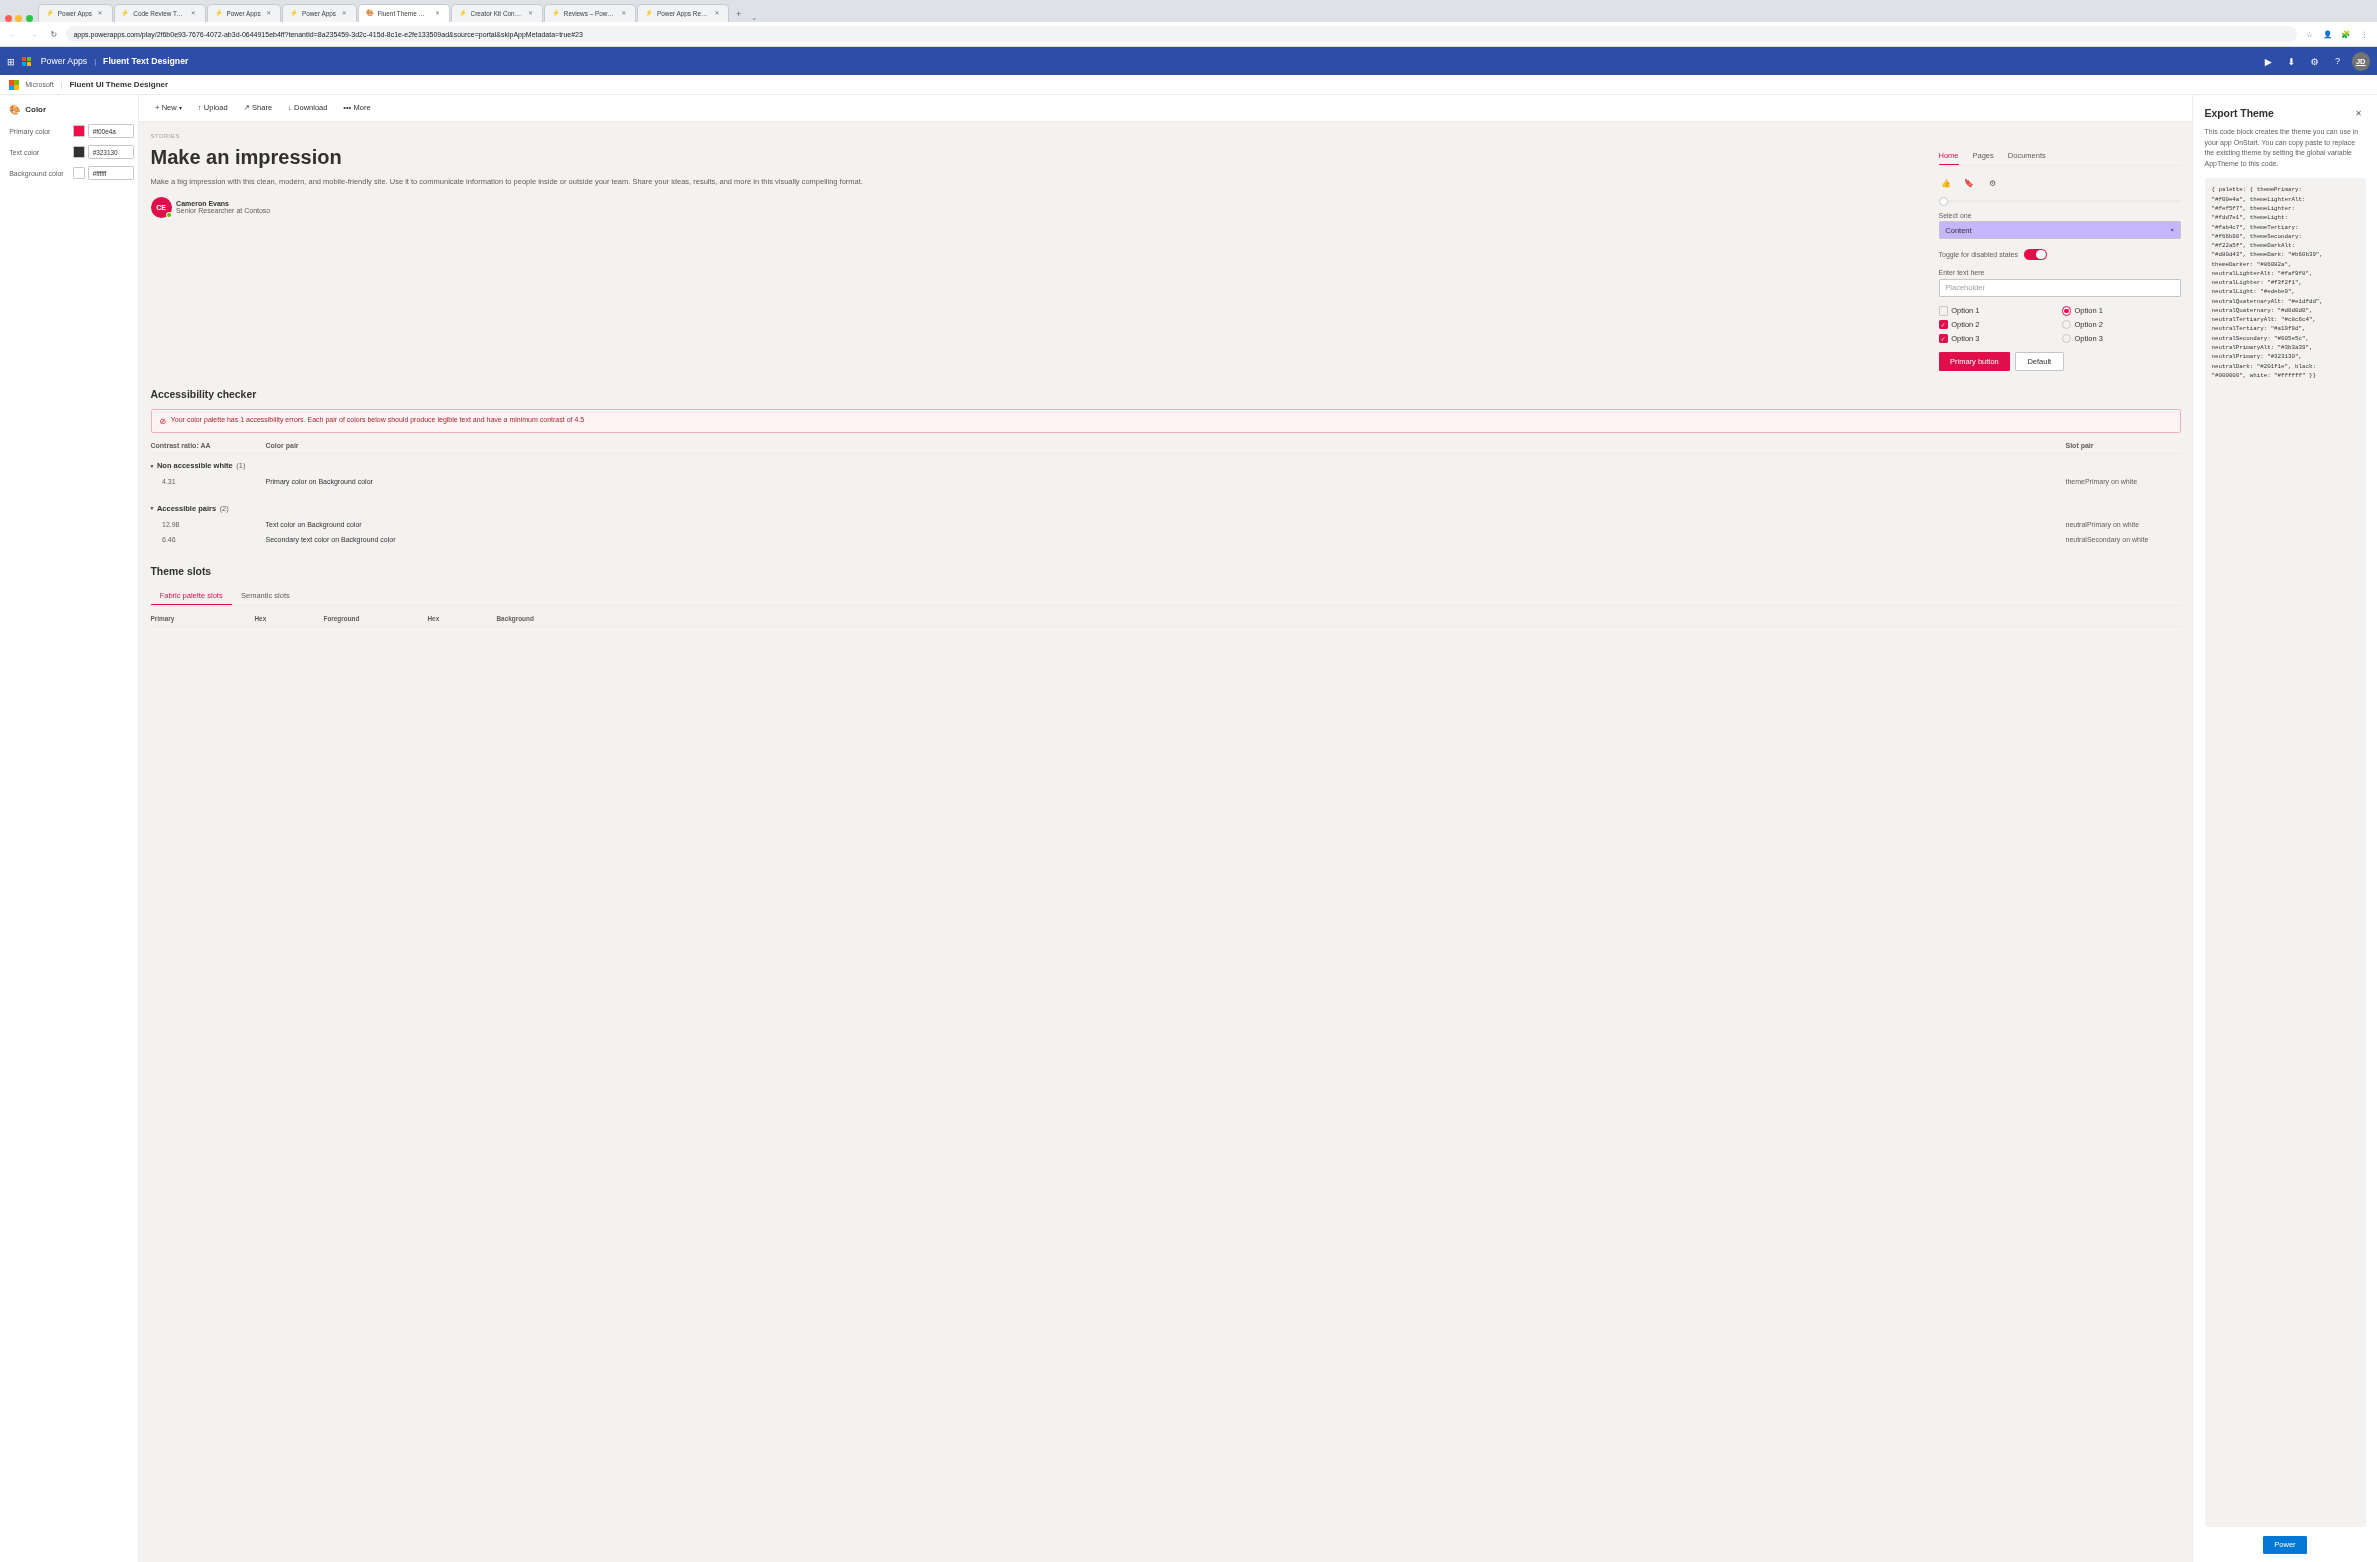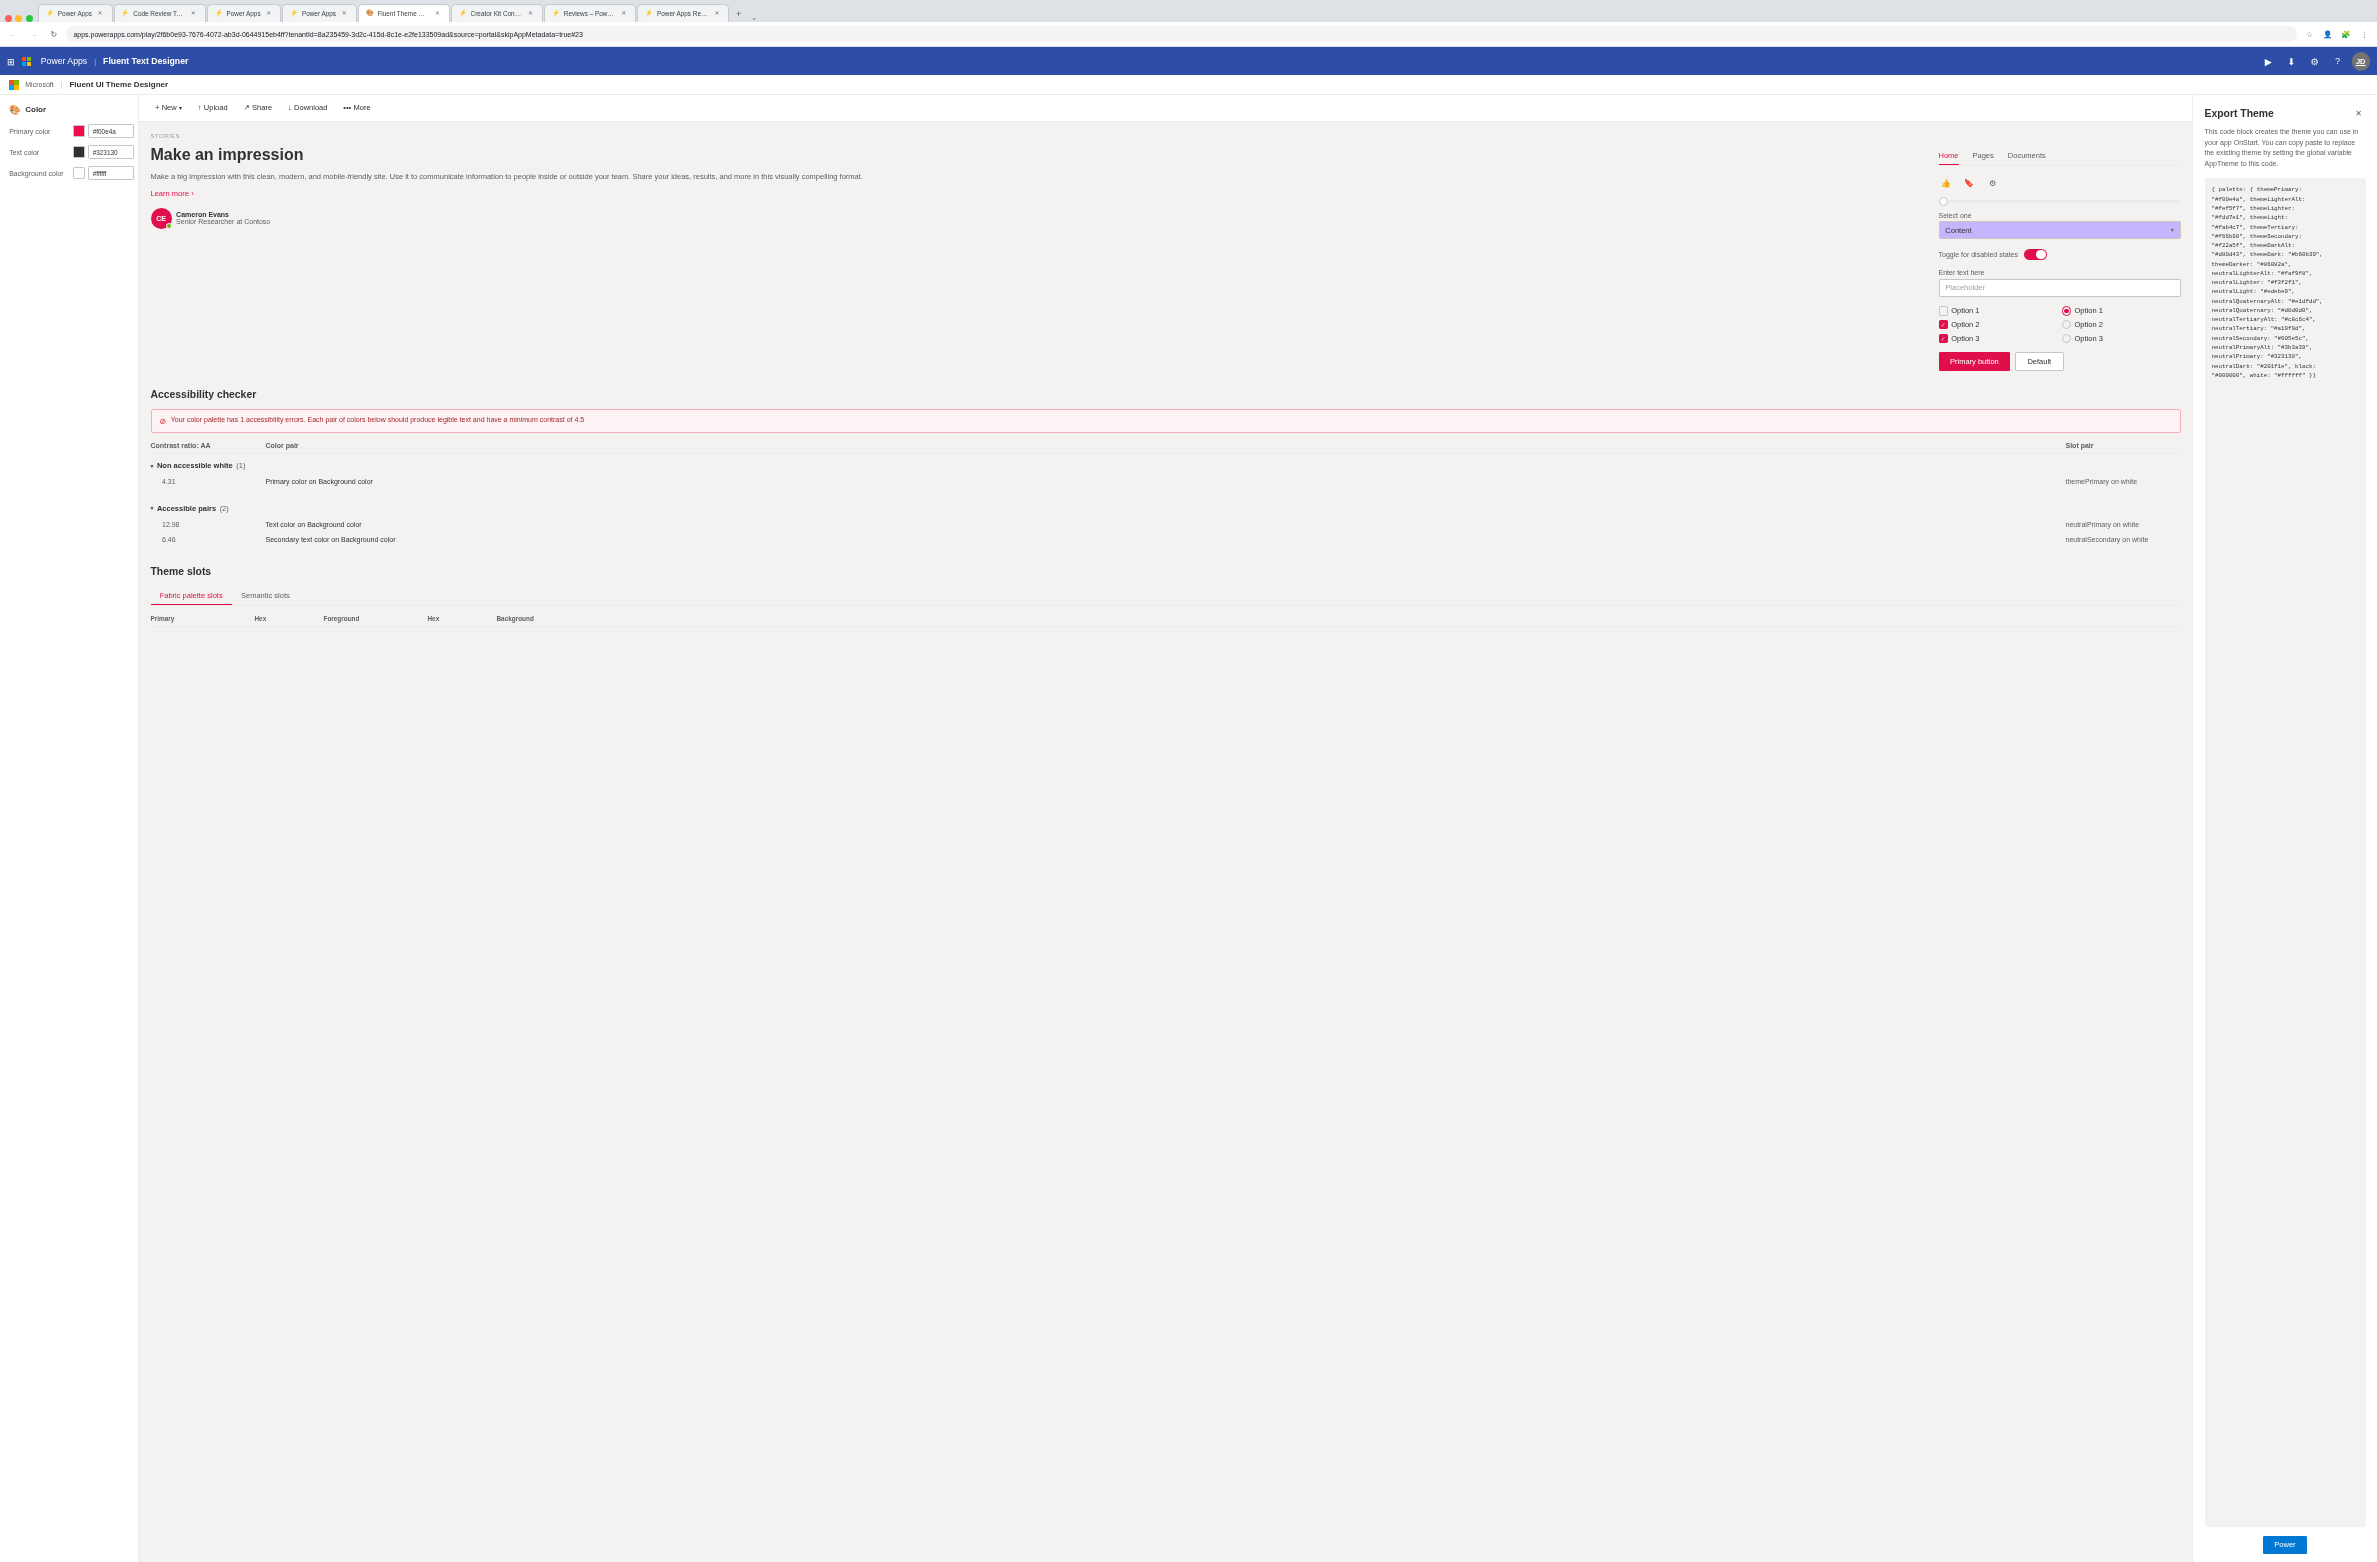--- a/index.html
+++ b/index.html
@@ -57,21 +57,21 @@
     .toolbar { display: flex; align-items: center; padding: 4.6px 9.2px; gap: 2.3px; background: white; border-bottom: 0.6px solid #edebe9; }
     .toolbar-btn { display: flex; align-items: center; gap: 2.3px; padding: 2.9px 5.8px; border-radius: 1.2px; font-size: 7.5px; color: #323130; cursor: pointer; border: 0.6px solid transparent; }
 
     
     .canvas-content { padding: 11.5px; }
 
     
     .stories-label { font-size: 5.8px; letter-spacing: 0.6px; color: #a19f9d; text-transform: uppercase; margin-bottom: 7px; }
     .story-layout { display: flex; gap: 11.5px; }
     .story-left { flex: 1; }
-    .story-title { font-size: 16px; font-weight: 600; color: #323130; margin-bottom: 7px; }
+    .story-title { font-size: 20px; font-weight: 600; color: #323130; margin-bottom: 7px; }
     .story-body { font-size: 7.5px; color: #605e5c; line-height: 1.5; margin-bottom: 7px; }
     .learn-more { font-size: 7.5px; color: #e00e4a; display: flex; align-items: center; gap: 2.3px; cursor: pointer; }
     .avatar-row { display: flex; align-items: center; gap: 4.6px; margin-top: 9.2px; }
     .avatar-circle { width: 21px; height: 21px; border-radius: 50%; background: #e00e4a; display: flex; align-items: center; justify-content: center; color: white; font-size: 7px; font-weight: 600; position: relative; }
     .avatar-status { width: 5.8px; height: 5.8px; background: #6bb700; border-radius: 50%; border: 1.2px solid white; position: absolute; bottom: 0; right: 0; }
     .avatar-info { font-size: 7px; }
     .avatar-name { font-weight: 600; color: #323130; }
     .avatar-role { color: #605e5c; }
 
     .story-right { width: 242px; flex-shrink: 0; }
@@ -331,24 +331,20 @@
 
       <div class="canvas-content">
 
         <div class="stories-label">STORIES</div>
 
         <div class="story-layout">
 
           <div class="story-left">
             <div class="story-title">Make an impression</div>
             <div class="story-body">Make a big impression with this clean, modern, and mobile-friendly site. Use it to communicate information to people inside or outside your team. Share your ideas, results, and more in this visually compelling format.</div>
-            <div class="learn-more">
-              <span>Learn more</span>
-              <span>›</span>
-            </div>
             <div class="avatar-row">
               <div class="avatar-circle">
                 <span>CE</span>
                 <div class="avatar-status"></div>
               </div>
               <div class="avatar-info">
                 <div class="avatar-name">Cameron Evans</div>
                 <div class="avatar-role">Senior Researcher at Contoso</div>
               </div>
             </div>

